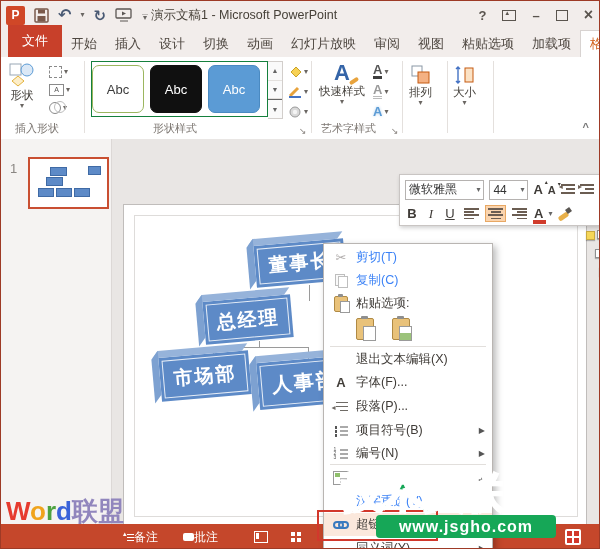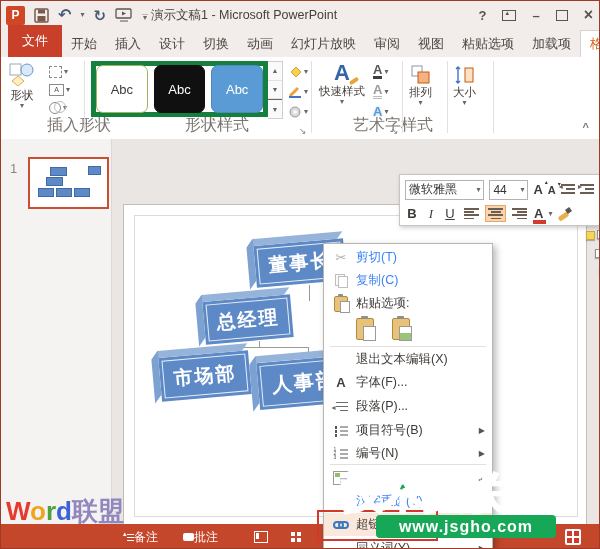--- a/index.html
+++ b/index.html
@@ -28,30 +28,30 @@
   .g-max{width:10px;height:9px;border:1px solid #5a544e;}
   .g-close::before{content:"×";font-size:16px;font-weight:bold;}
   
   .tabrow{position:absolute;left:0;top:28px;width:100%;height:28px;background:#f2edeb;display:flex;align-items:flex-end;padding-left:7px;box-sizing:border-box;}
   .tab{font-size:13px;color:#4e4740;padding:0 9px;line-height:26px;height:26px;white-space:nowrap;}
   .tab.file{background:#C8402A;color:#fff;padding:3px 14px;text-align:center;}
   .tab.active{background:#fff;color:#D2601A;border:1px solid #d8d3d1;border-bottom:none;}
   
   .ribbon{position:absolute;left:0;top:56px;width:100%;height:82px;background:#fff;border-bottom:1px solid #d5d0ce;}
   .gdiv{position:absolute;top:4px;bottom:6px;width:1px;background:#e4e0dd;}
-  .glabel{position:absolute;bottom:3px;font-size:16px;color:#7c7671;white-space:nowrap;margin-left:32px;}
+  .glabel{position:absolute;bottom:3px;font-size:11px;color:#7c7671;white-space:nowrap;}
   .bigbtn{position:absolute;display:flex;flex-direction:column;align-items:center;font-size:11.5px;color:#44403b;}
   .ribbon .dd{font-size:8px;color:#6a6662;line-height:6px;}
   .mini-col{position:absolute;display:flex;flex-direction:column;gap:3px;}
   .mini-row{display:flex;align-items:center;gap:2px;height:15px;}
   .msq{width:11px;height:10px;border:1px dashed #8a8a8a;background:#fff;}
   .mtx{width:13px;height:10px;border:1px solid #8a8a8a;font-size:7px;color:#555;display:flex;align-items:center;justify-content:center;}
   .mcir{width:10px;height:10px;border:1px solid #8a8a8a;border-radius:50%;position:relative;background:#fff;}
   .mcir::after{content:"";position:absolute;left:4px;top:-2px;width:10px;height:10px;border:1px solid #bdbdbd;border-radius:50%;}
-  .gallery{position:absolute;left:90px;top:4px;width:177px;height:56px;border:5px solid #15803d;background:#fff;display:flex;align-items:center;gap:6px;box-sizing:border-box;}
+  .gallery{position:absolute;left:90px;top:4px;width:177px;height:56px;border:1px solid #15803d;background:#fff;display:flex;align-items:center;gap:6px;box-sizing:border-box;}
   .abc{width:50px;height:46px;border-radius:7px;display:flex;align-items:center;justify-content:center;font-size:13px;}
   .abc.s1{background:#fff;border:1.5px solid #9CB65F;color:#3c3c3c;}
   .abc.s2{background:#101010;border:1.5px solid #101010;color:#fff;}
   .abc.s3{background:#5B9BD5;border:1.5px solid #4a8ac2;color:#fff;}
   .gscroll{position:absolute;left:267px;top:4px;width:14px;height:56px;border:1px solid #d2cecb;border-left:none;background:#fafafa;display:flex;flex-direction:column;}
   .gscroll span{flex:1;display:flex;align-items:center;justify-content:center;font-size:7px;color:#666;border-bottom:1px solid #e4e1de;}
   .gscroll span:last-child{border-bottom:none;}
   .gmore{border-top:1px solid #666;line-height:5px;}
   .sideic{display:flex;align-items:center;gap:2px;height:17px;}
   .launcher{position:absolute;bottom:3px;font-size:9px;color:#8a8580;}

